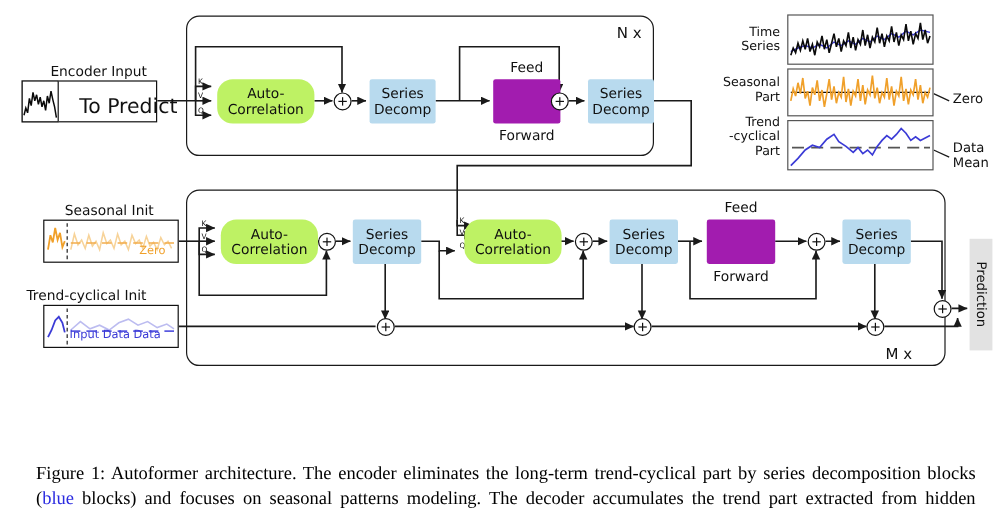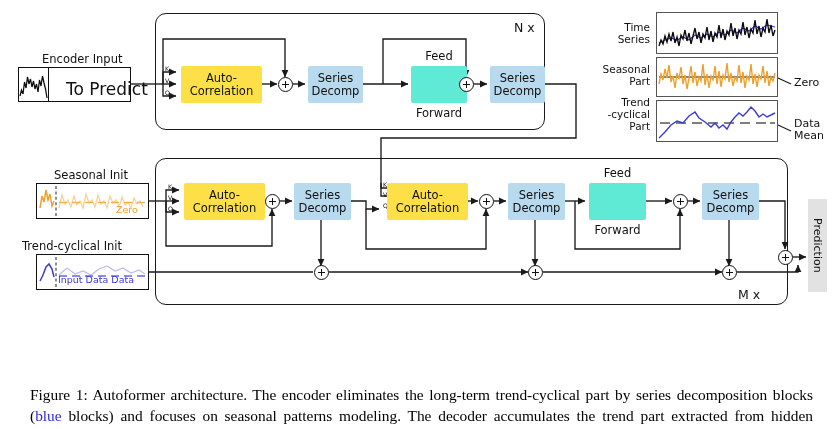--- a/index.html
+++ b/index.html
@@ -8,23 +8,23 @@
   .abs{position:absolute;}
 
   
   .blk{
     position:absolute;display:flex;flex-direction:column;align-items:center;
     justify-content:center;text-align:center;line-height:1.05;
     font-family:"DejaVu Sans",sans-serif;font-size:11.5px;color:#101010;
     border-radius:2px;box-sizing:border-box;
   }
   .blk span{display:block;white-space:nowrap;}
-  .blk-green{background:#fde047;}
+  .blk-green{background:#bef264;border-radius:13px;}
   .blk-blue{background:#b8daee;}
-  .blk-pink{background:#5eead4;gap:44px;}
+  .blk-pink{background:#a21caf;gap:44px;}
 
   
   .container{
     position:absolute;border:1.6px solid #1a1a1a;border-radius:11px;
     box-sizing:border-box;background:transparent;
   }
   .container-label{
     position:absolute;font-size:14px;color:#111;white-space:nowrap;
     font-family:"DejaVu Sans",sans-serif;
   }

